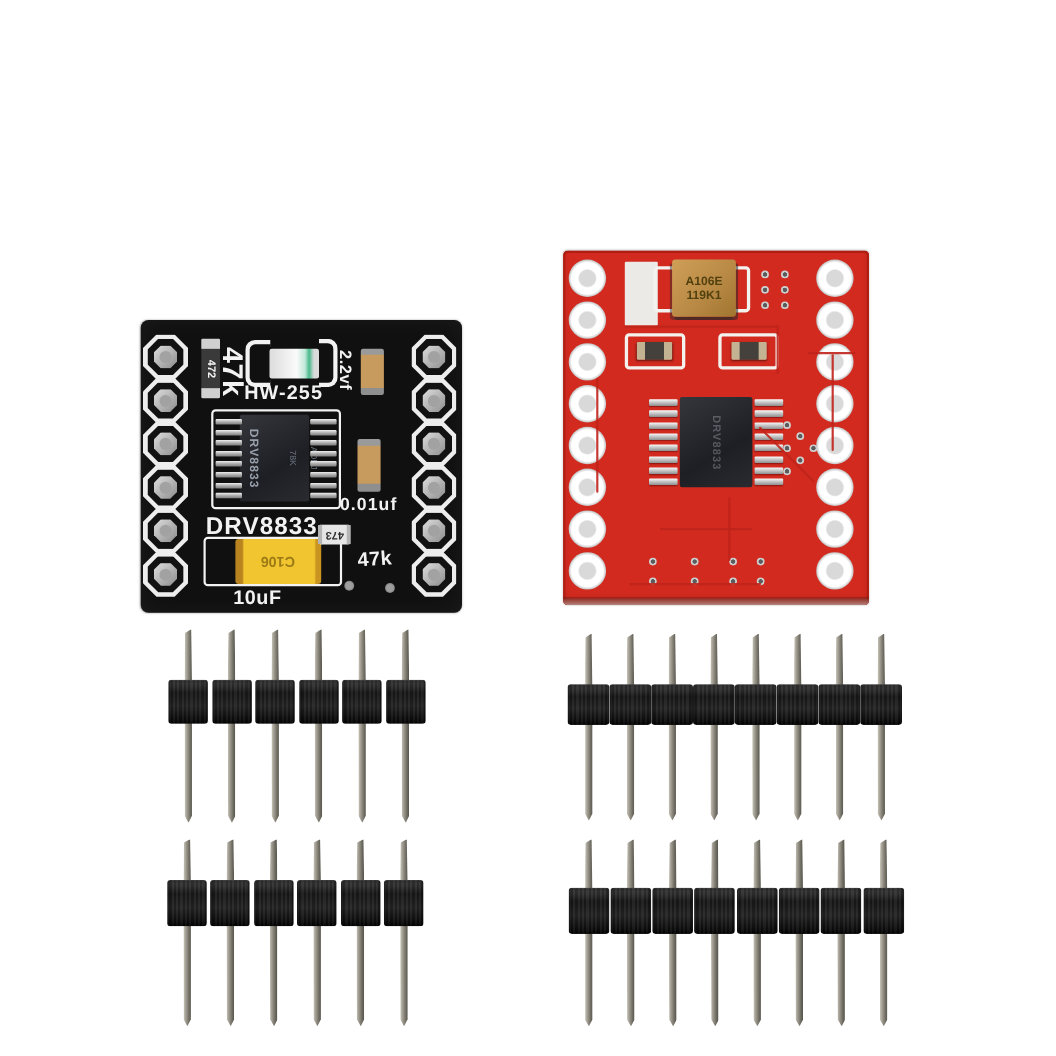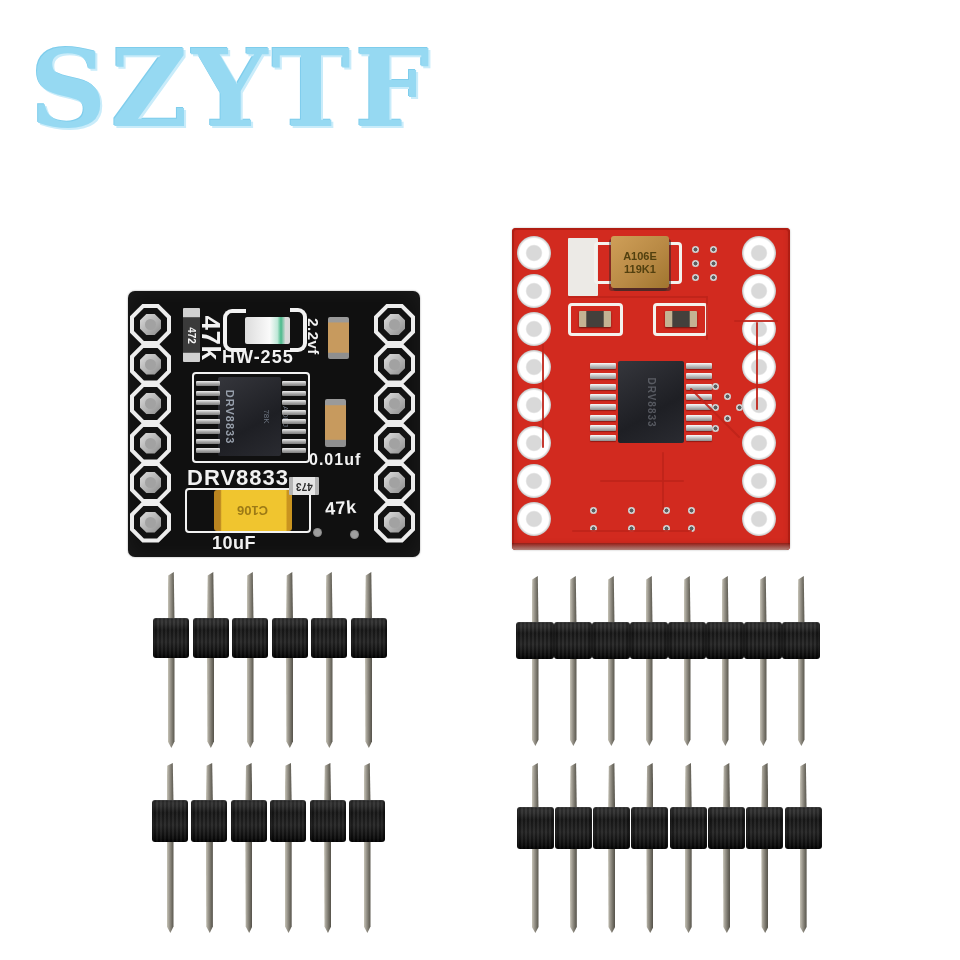--- a/index.html
+++ b/index.html
@@ -83,21 +83,20 @@
   .hblk{position:absolute;border-radius:3px;
     background-image:repeating-linear-gradient(90deg,rgba(255,255,255,.05) 0 2px,rgba(0,0,0,.1) 2px 4px),
       linear-gradient(180deg,#404040,#181818 30%,#242424 60%,#060606);
     box-shadow:inset 0 0 5px rgba(0,0,0,.85), inset 0 1px 0 rgba(255,255,255,.14);}
 </style>
 </head>
 <body>
 
 <div class="photo">
 
-  <div class="watermark">SZYTF</div>
 
   <div id="black-module">
 
     <div class="smdres-v" style="left:55px;top:17px;width:17px;height:54px;">
       <span class="rot90" style="font-size:10px;color:#f4f4f4;font-weight:bold;">472</span>
     </div>
 
     <div class="vwrap" style="left:52px;top:16px;width:62px;height:62px;">
       <span class="rot90 silk" style="position:static;font-size:26px;">47k</span>
     </div>

